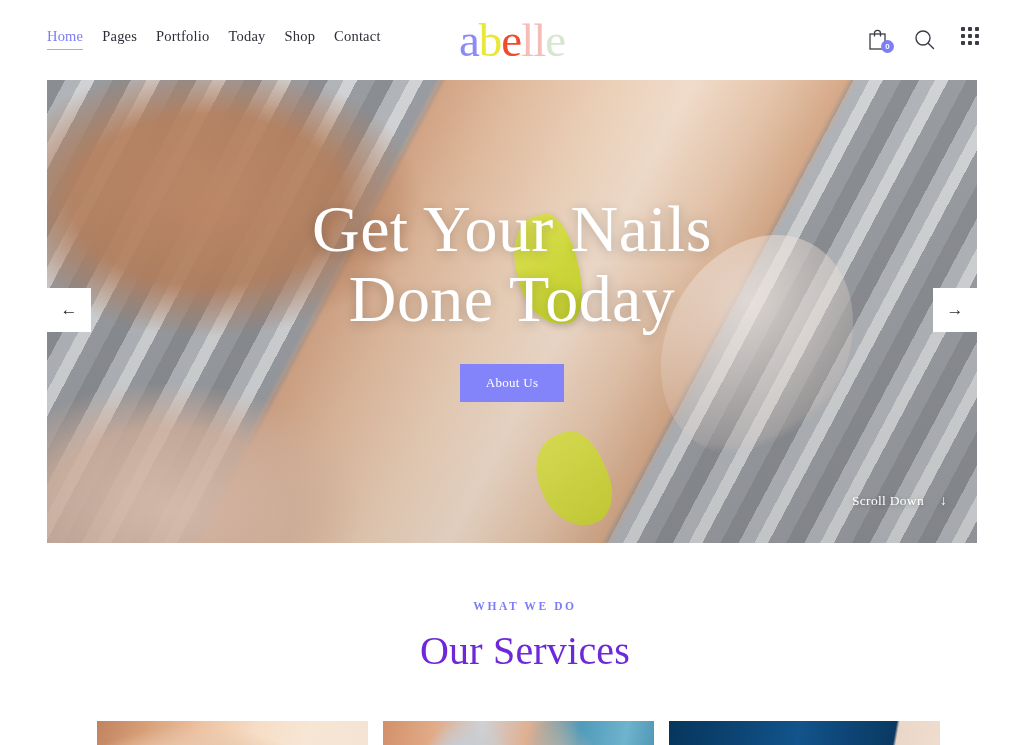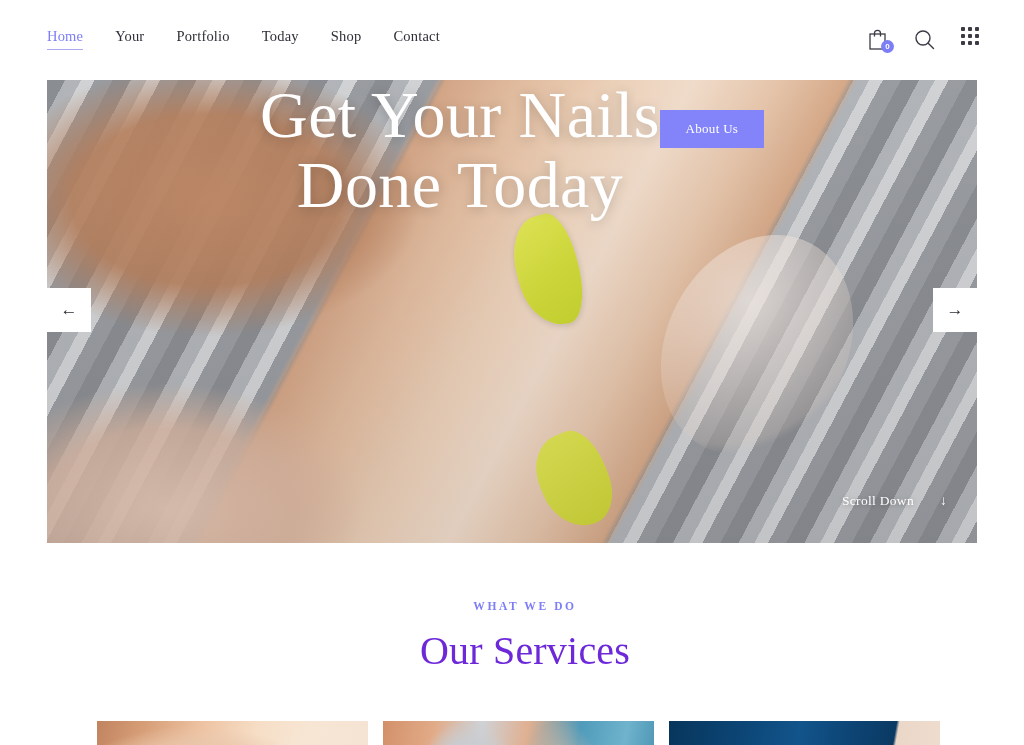--- a/index.html
+++ b/index.html
@@ -30,21 +30,21 @@
     display: flex;
     align-items: center;
   }
 
   .nav {
     position: absolute;
     left: 47px;
     top: 28px;
     display: flex;
     align-items: center;
-    gap: 32px;
+    gap: 19px;
   }
 
   .nav-item {
     font-family: "Liberation Serif", serif;
     font-size: 14.5px;
     color: #2e2e38;
     letter-spacing: 0.2px;
     line-height: 17px;
     cursor: pointer;
     white-space: nowrap;
@@ -191,21 +191,22 @@
   .hero-overlay {
     position: absolute;
     inset: 0;
     background: linear-gradient(180deg, rgba(20,18,24,0.03), rgba(20,18,24,0.10));
   }
 
   .hero-content {
     position: absolute;
     inset: 0;
     display: flex;
-    flex-direction: row;
+    flex-direction: column;
+    align-items: center;
     justify-content: center;
     padding-bottom: 28px;
   }
 
   .hero-title {
     font-family: "Liberation Serif", serif;
     color: #ffffff;
     font-size: 66px;
     line-height: 70px;
     font-weight: 400;
@@ -244,21 +245,21 @@
   }
   .hero-arrow.left { left: 0px; }
   .hero-arrow.right { right: 0px; }
 
   .scroll-down {
     position: absolute;
     right: 30px;
     bottom: 34px;
     display: flex;
     align-items: center;
-    gap: 26px;
+    gap: 16px;
     color: #ffffff;
     font-family: "Liberation Serif", serif;
     font-size: 13.5px;
     letter-spacing: 0.3px;
     cursor: pointer;
     text-shadow: 0 1px 5px rgba(0,0,0,0.3);
   }
 
   
   .services {
@@ -325,27 +326,30 @@
 </style>
 </head>
 <body>
 
 <div class="page">
 
   <div class="header">
 
     <nav class="nav">
       <a class="nav-item active">Home</a>
-      <a class="nav-item">Your</a>
+      <a class="nav-item">Pages</a>
       <a class="nav-item">Portfolio</a>
       <a class="nav-item">Today</a>
       <a class="nav-item">Shop</a>
       <a class="nav-item">Contact</a>
     </nav>
 
+    <div class="logo">
+      <span style="color:#8b8bf6">a</span><span style="color:#e8e838">b</span><span style="color:#ef4b2c">e</span><span style="color:#f5bcb8">l</span><span style="color:#f5bcb8">l</span><span style="color:#d6e6d0">e</span>
+    </div>
 
     <div class="header-icons">
 
       <div class="hicon">
         <svg width="19" height="21" viewBox="0 0 19 21" fill="none" xmlns="http://www.w3.org/2000/svg">
           <rect x="1" y="5" width="15" height="15" stroke="#3b3b46" stroke-width="1.3" fill="none"></rect>
           <path d="M5.5 7.5 V4.3 C5.5 2.6 6.8 1.3 8.5 1.3 C10.2 1.3 11.5 2.6 11.5 4.3 V7.5" stroke="#3b3b46" stroke-width="1.3" fill="none"></path>
         </svg>
         <span class="cart-badge">0</span>
       </div>

